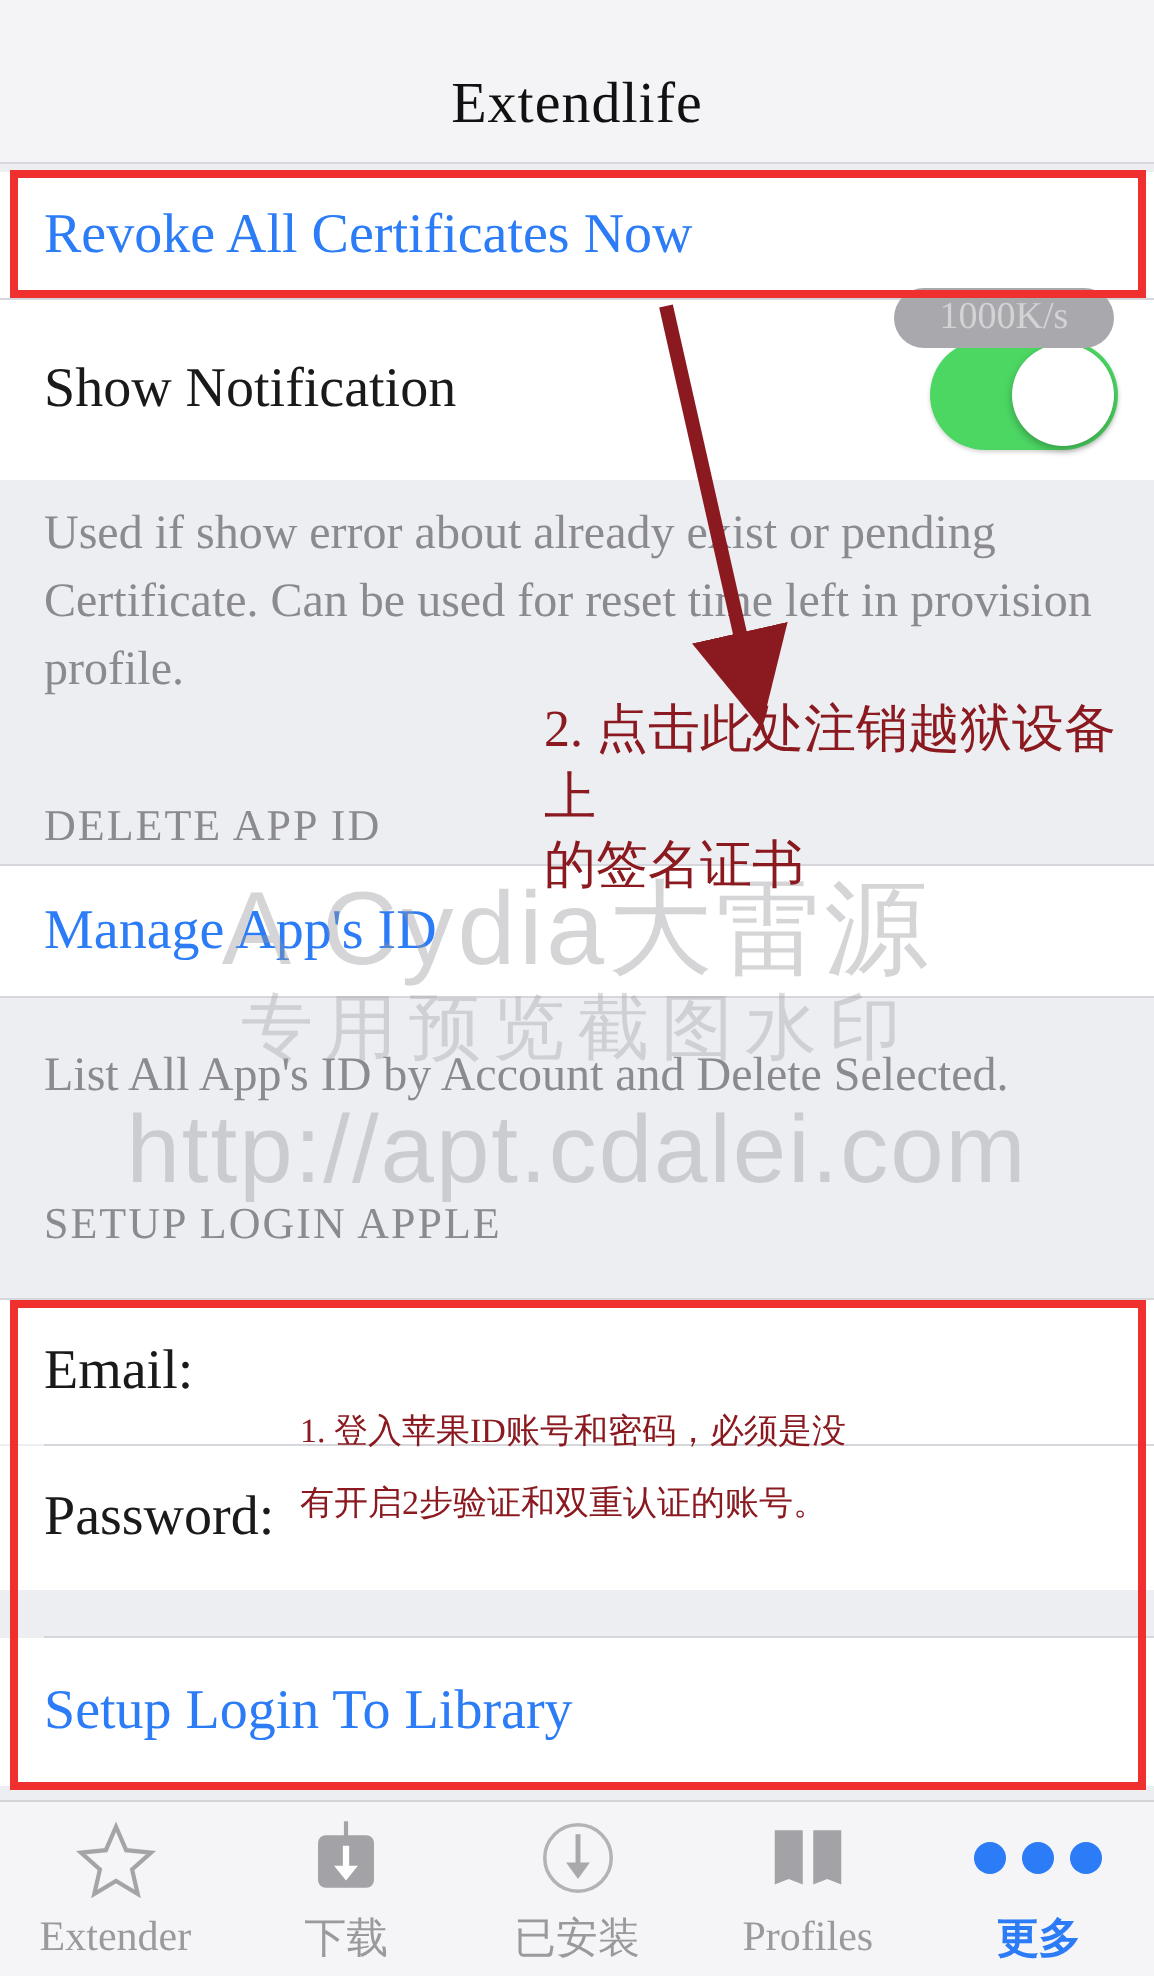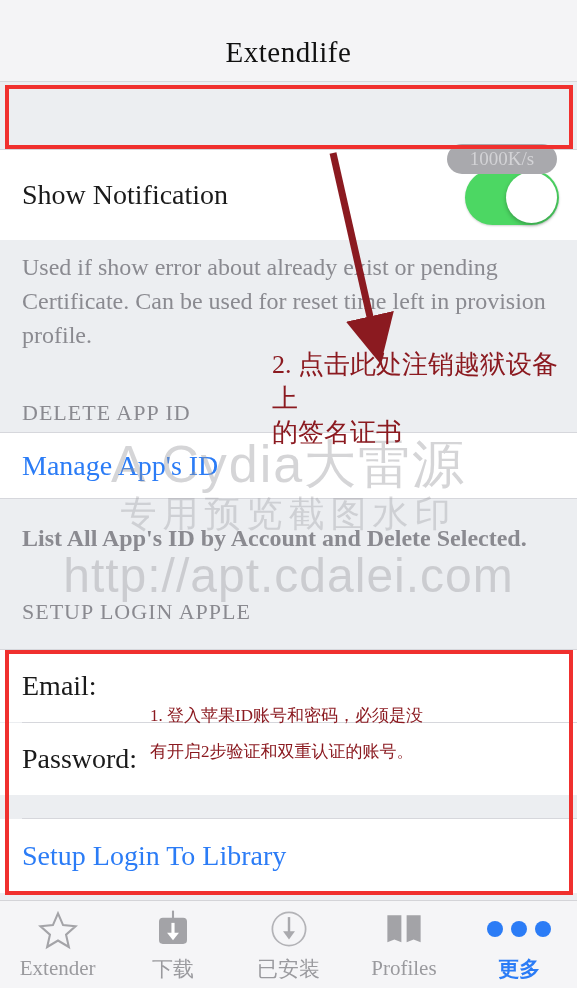--- a/index.html
+++ b/index.html
@@ -138,20 +138,23 @@
 </style>
 </head>
 <body>
 
 <div id="screen">
 
   <div class="navbar">
     <div class="title">Extendlife</div>
   </div>
 
+  <div class="row" id="row-revoke" style="top:86px;height:63px;">
+    <span class="link">Revoke All Certificates Now</span>
+  </div>
   <div class="sep-top" style="top:149px;"></div>
 
   <div class="row" id="row-notify" style="top:150px;height:90px;">
     <span class="label">Show Notification</span>
   </div>
   <div class="toggle">
     <div class="knob"></div>
   </div>
   <div class="speed-badge">1000K/s</div>
 
@@ -160,21 +163,21 @@
     <div class="hdr" style="margin-top:48px;">DELETE APP ID</div>
   </div>
 
   <div class="sep-top" style="top:432px;"></div>
   <div class="row" id="row-manage" style="top:433px;height:65px;">
     <span class="link">Manage App's ID</span>
   </div>
   <div class="sep-top" style="top:498px;"></div>
 
   <div class="group" style="top:499px;height:150px;">
-    <div class="desc" style="padding-top:22px;font-weight:bold;">List All App's ID by Account and Delete Selected.</div>
+    <div class="desc" style="padding-top:22px;">List All App's ID by Account and Delete Selected.</div>
     <div class="hdr" style="margin-top:44px;">SETUP LOGIN APPLE</div>
   </div>
 
   <div class="sep-top" style="top:649px;"></div>
   <div class="fieldrow" style="top:650px;height:72px;">
     <span class="flabel">Email:</span>
     <input class="finput" type="text" placeholder="" style="">
   </div>
   <div class="hairline" style="top:722px;"></div>
 

